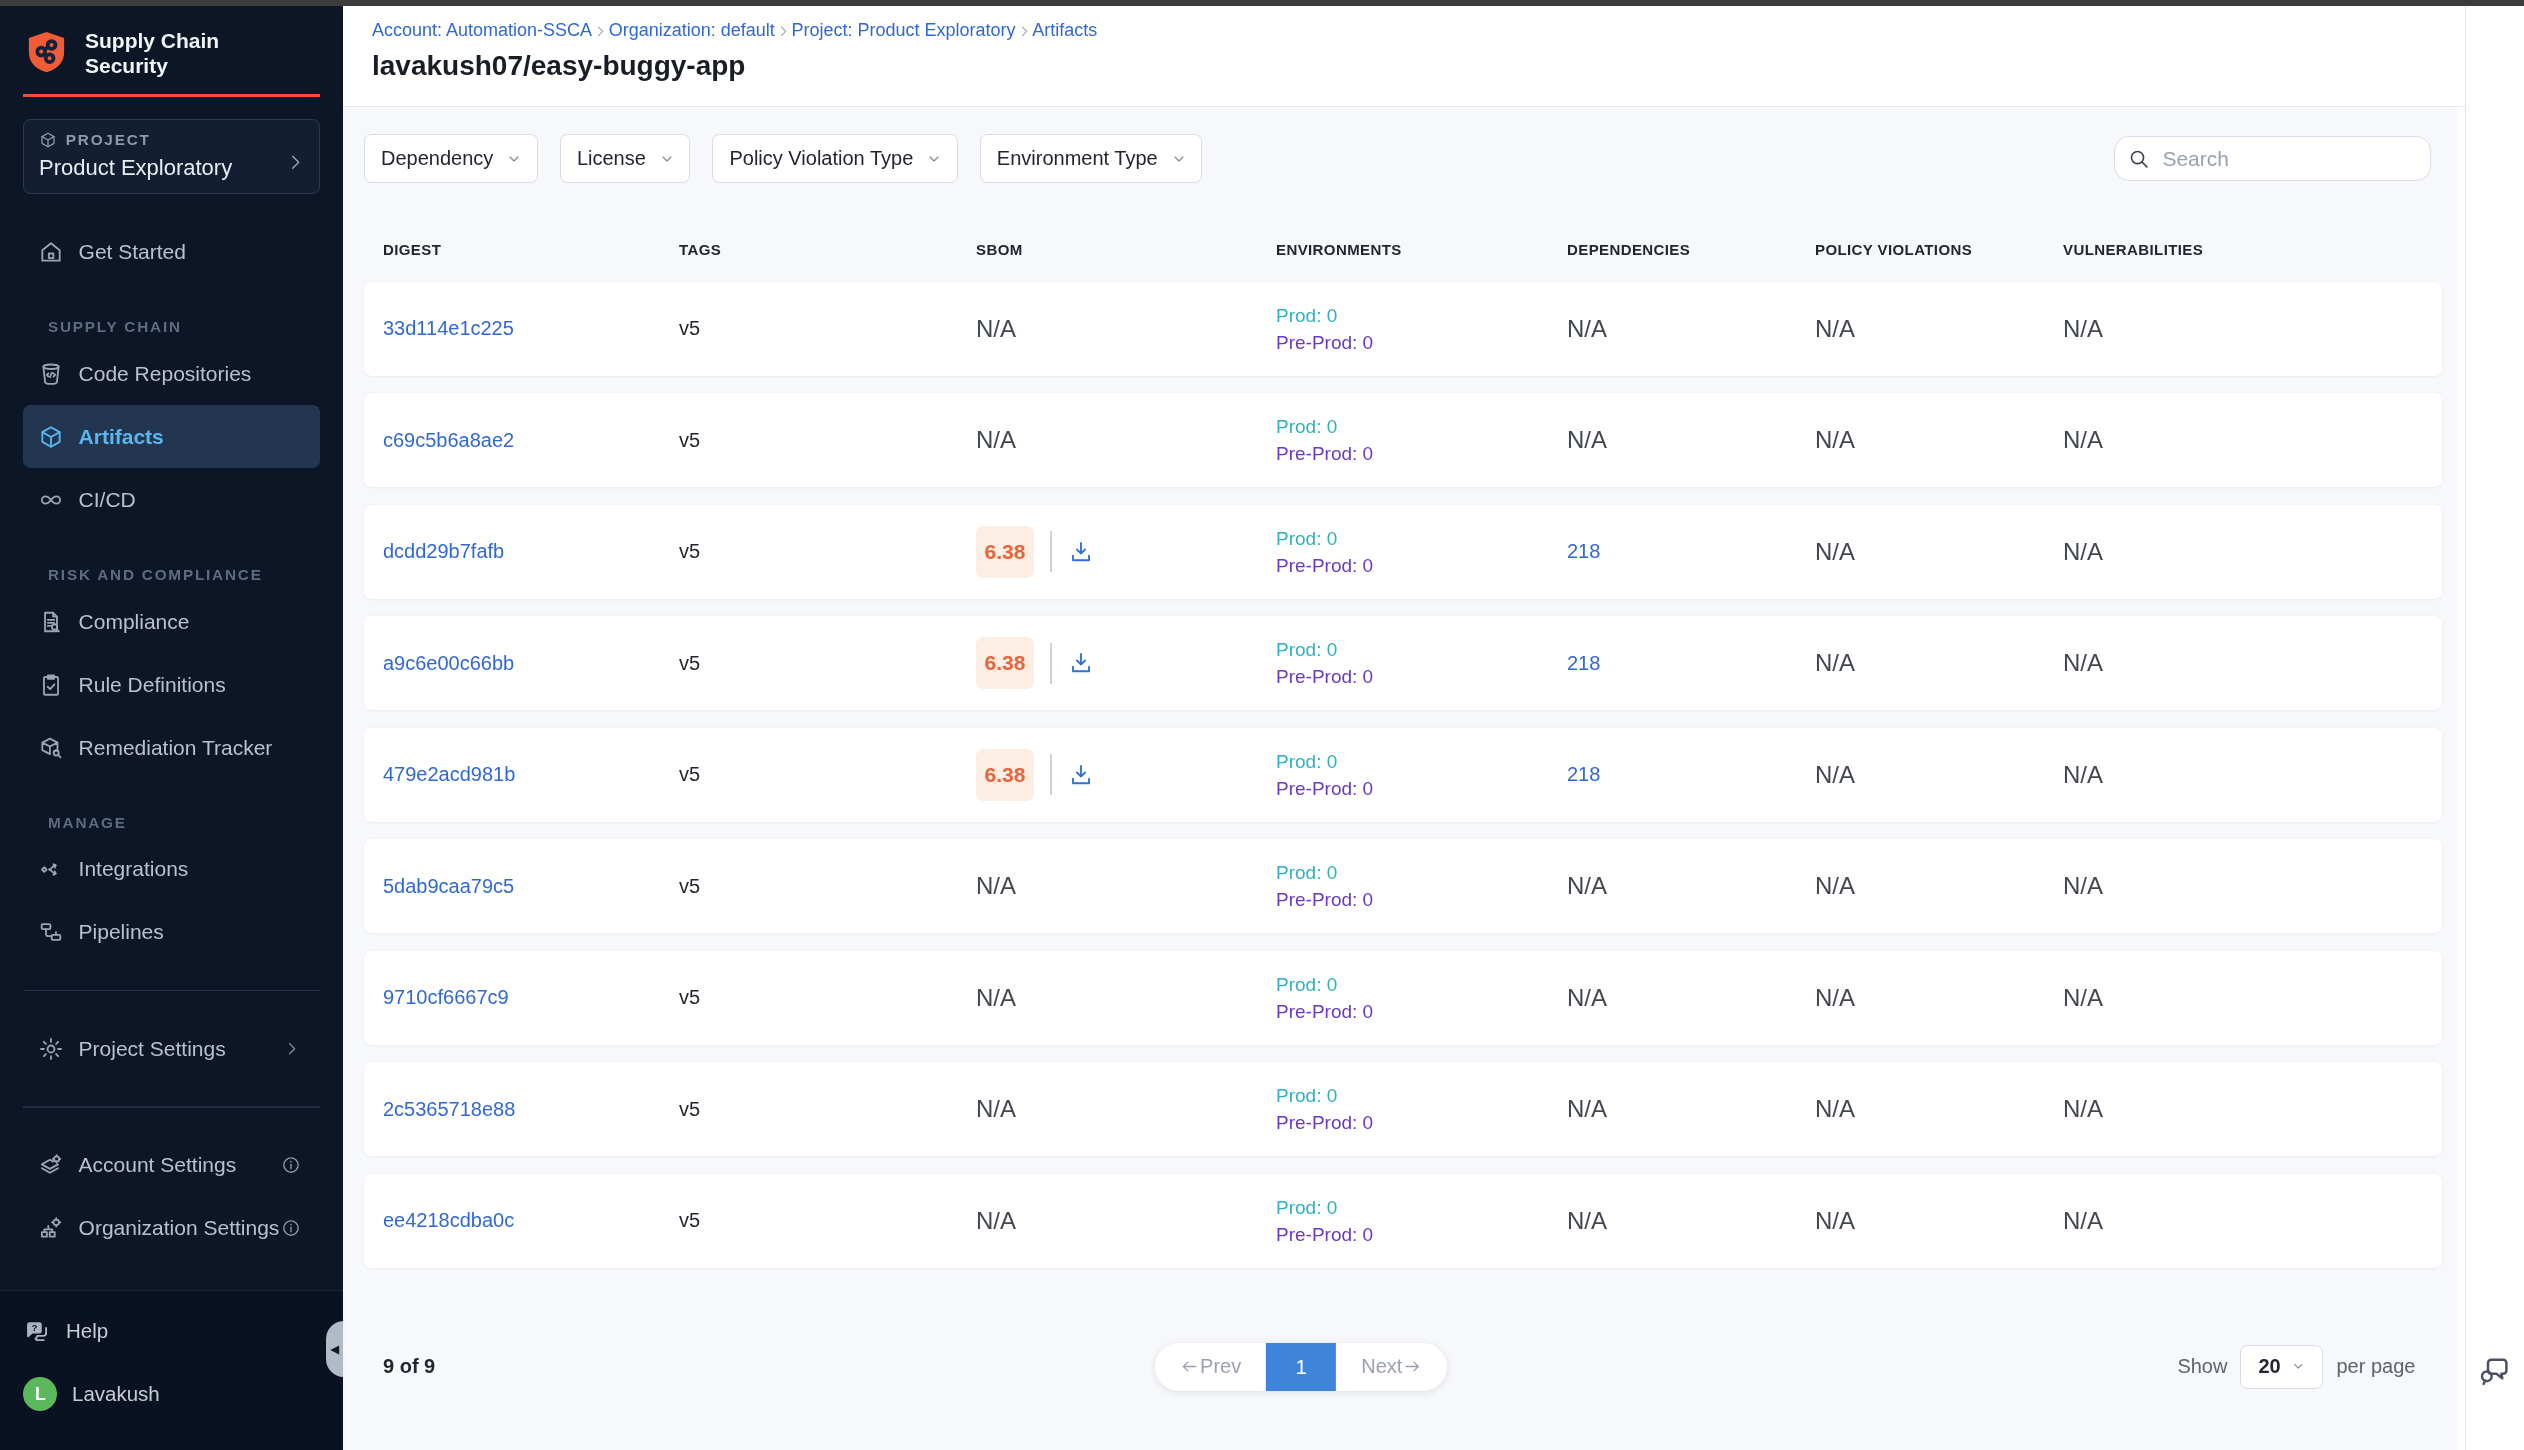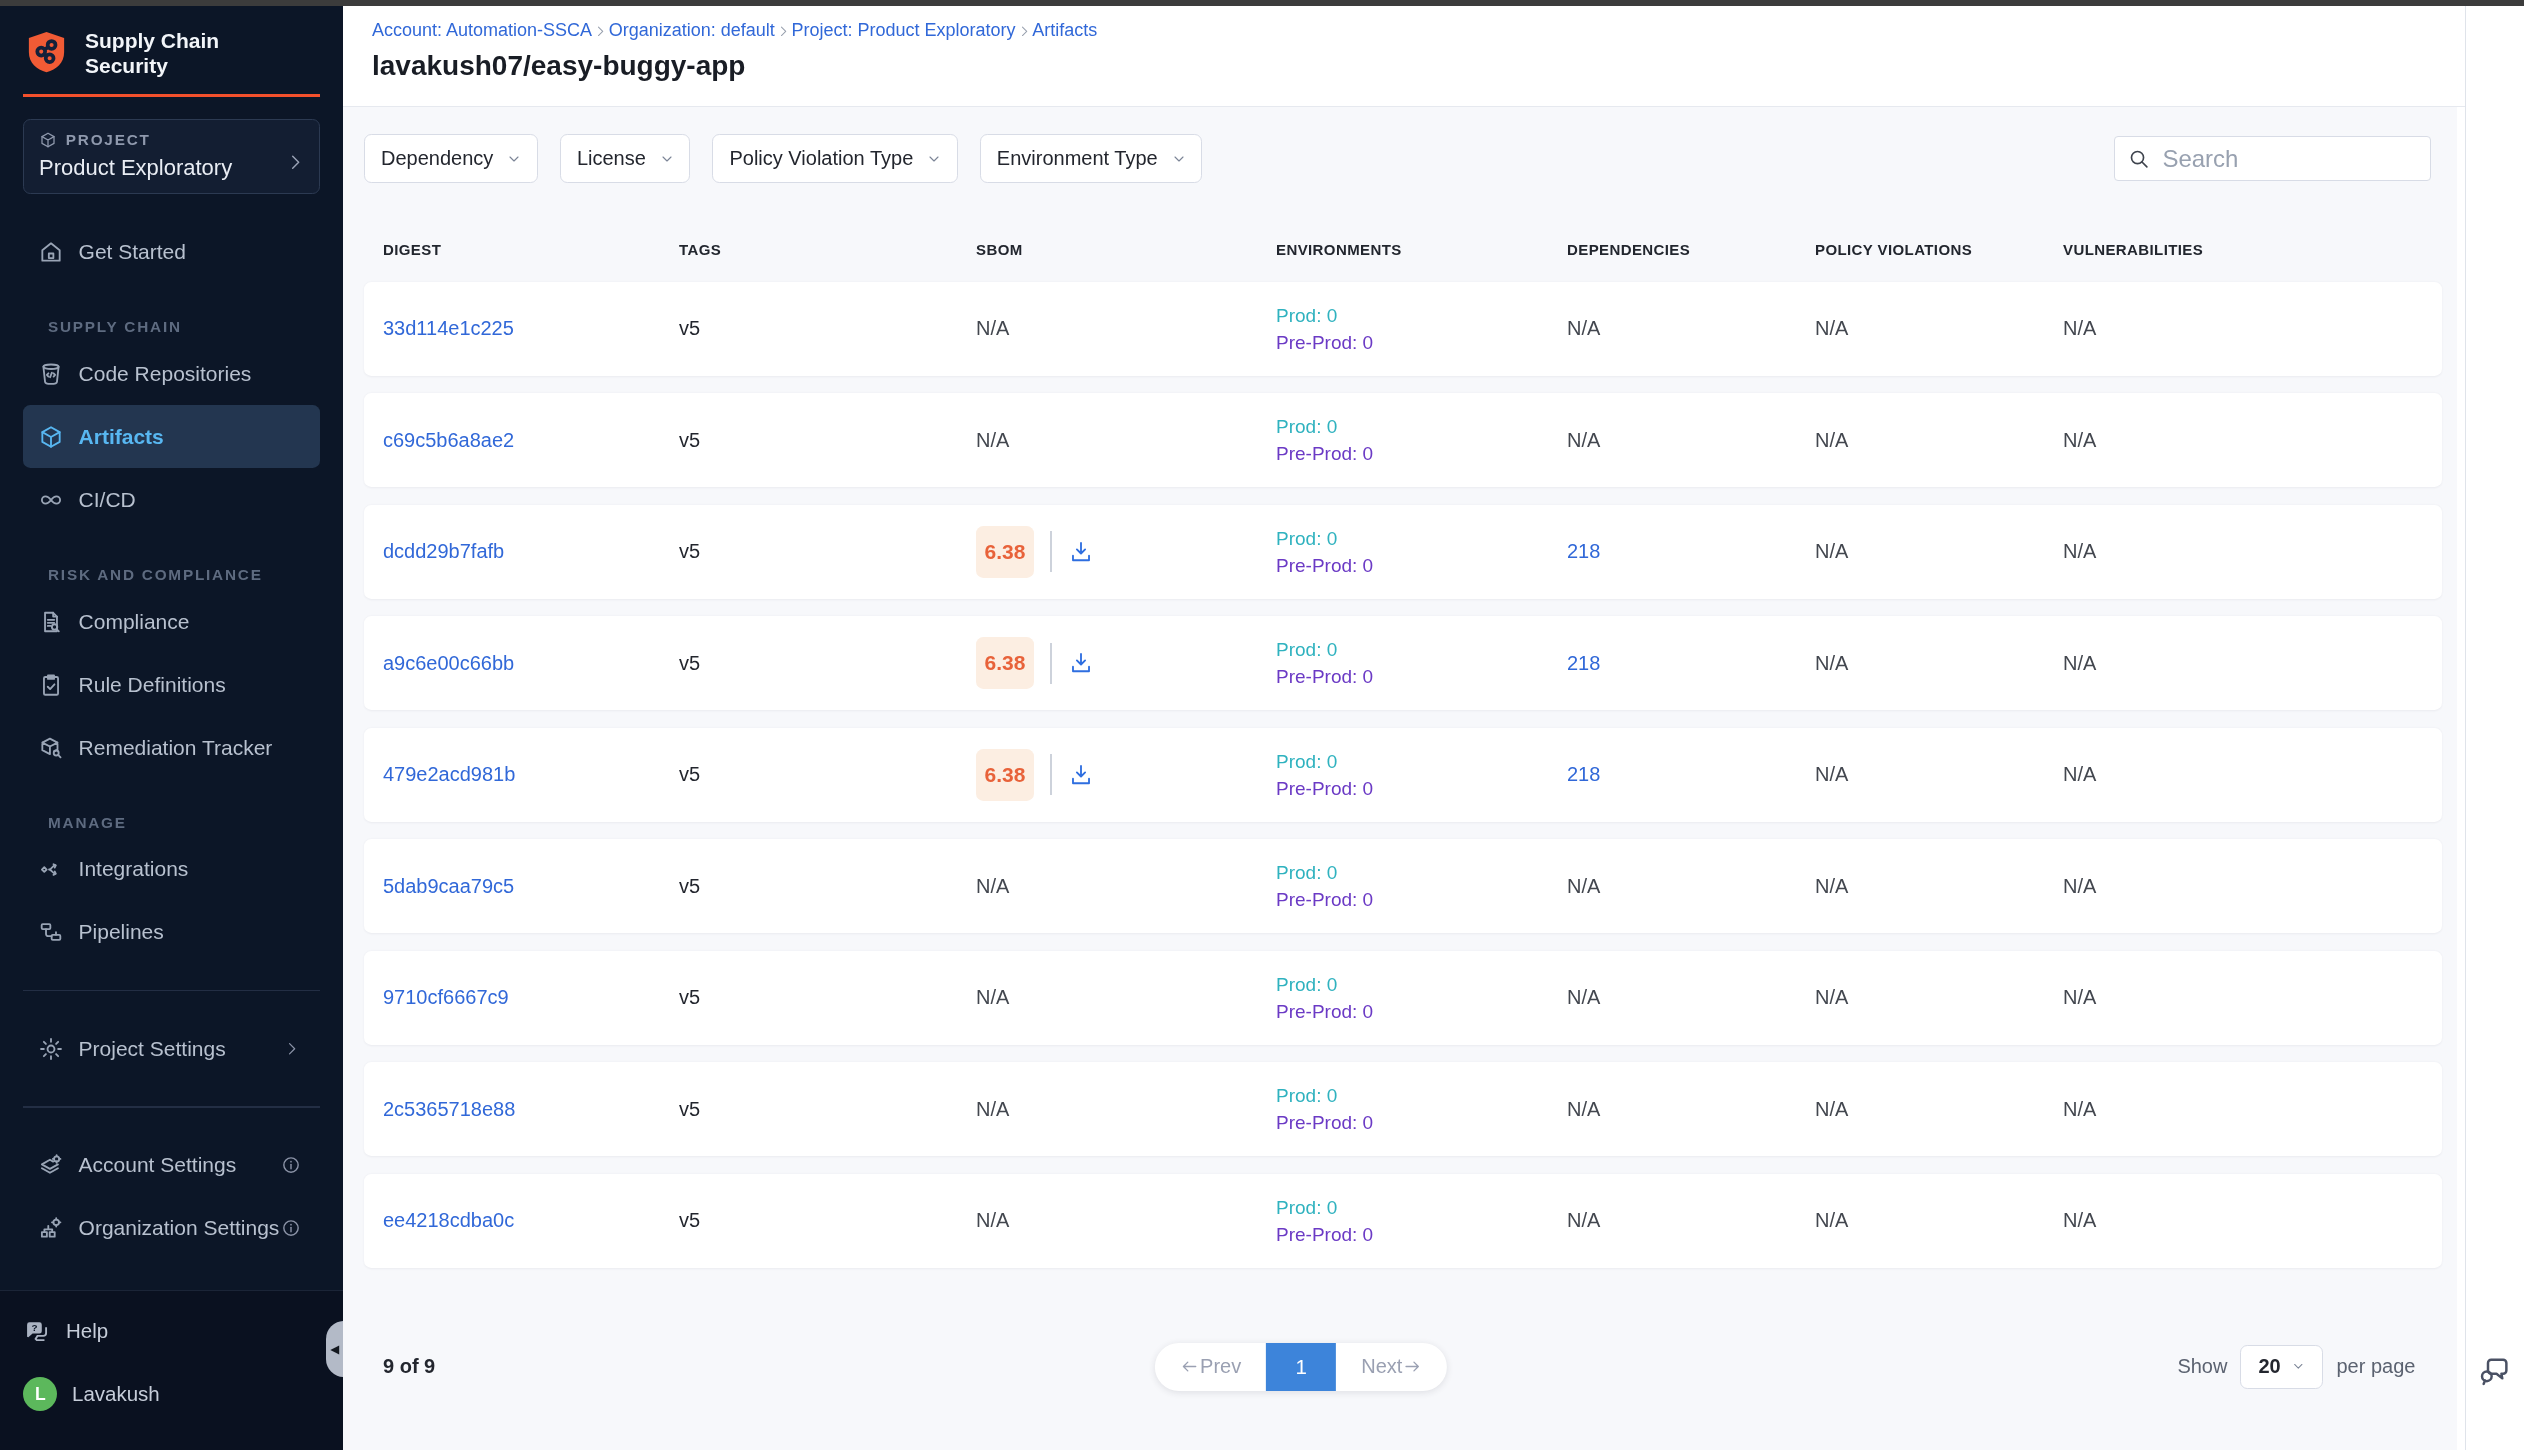--- a/index.html
+++ b/index.html
@@ -50,33 +50,33 @@
   .page-title { margin-top:8.8px; font-size:28px; font-weight:700; color:#191d25; }
 
   
   .content { position:absolute; top:107px; left:335px; width:2122px; height:1344px; background:var(--content-bg); padding:0 14.6px 0 29px; overflow:hidden; }
   .filters-row { margin-top:27px; display:flex; align-items:center; }
   .filter-select { height:49px; background:#fff; border:1.5px solid var(--border); border-radius:7.3px; display:flex; align-items:center; justify-content:space-between; padding:0 14.6px 0 16px; margin-right:22px; cursor:pointer; }
   .filter-select .f-label { font-size:20px; color:#23262e; }
   .filter-select .icon { width:16px; height:16px; color:#7b8496; margin-left:13px; }
   .search-wrap { margin-left:auto; margin-right:11px; position:relative; width:317px; height:45px; }
   .search-wrap .icon { position:absolute; left:13px; top:11px; width:23.4px; height:23.4px; color:#3e434d; }
-  .search-input { width:100%; height:100%; border:1.5px solid var(--border); border-radius:4px; background:#fff; padding:0 11.7px 0 47px; font-size:24px; color:#404040; outline:none; font-family:inherit; }
+  .search-input { width:100%; height:100%; border:1.5px solid var(--border); border-radius:15px; background:#fff; padding:0 11.7px 0 47px; font-size:21px; color:#404040; outline:none; font-family:inherit; }
   .search-input::placeholder { color:#98a1b0; }
 
   .tgrid { display:grid; grid-template-columns:315px 297px 300px 291px 248px 248px 1fr; align-items:center; }
   .table-head { margin-top:56px; height:20.5px; }
   .th { font-size:15px; font-weight:700; color:#22262e; letter-spacing:0.4px; }
   .th.first, .cell.first { padding-left:19px; }
 
   .rows { margin-top:22px; }
   .row-card { height:94px; background:#fff; border-radius:7.3px; box-shadow:0 0.7px 2.2px rgba(30,40,60,.06); margin-bottom:17.5px; }
   .digest { font-size:20px; color:var(--link-blue); text-decoration:none; cursor:pointer; }
   .tag-val { font-size:20px; color:#23262e; }
-  .na { font-size:20px; color:var(--na-text); }
+  .na { font-size:24px; color:var(--na-text); }
   .score-wrap { display:flex; align-items:center; }
   .score-badge { width:58px; height:52px; border-radius:7.3px; background:var(--badge-bg); color:var(--badge-text); font-size:21px; font-weight:700; display:flex; align-items:center; justify-content:center; }
   .score-div { width:1.5px; height:41px; background:#cdd2db; margin:0 16px; }
   .dl-btn { width:26px; height:26px; color:var(--download-blue); background:none; border:none; cursor:pointer; padding:0; }
   .env-prod { font-size:19px; color:var(--teal); line-height:27px; }
   .env-pre { font-size:19px; color:var(--purple); line-height:27px; }
   .dep-link { font-size:20px; color:var(--link-blue); text-decoration:none; cursor:pointer; }
 
   .pagination-bar { margin-top:75px; display:flex; align-items:center; position:relative; height:48px; }
   .pg-summary { font-size:20px; font-weight:600; color:#23262e; margin-left:19px; }

